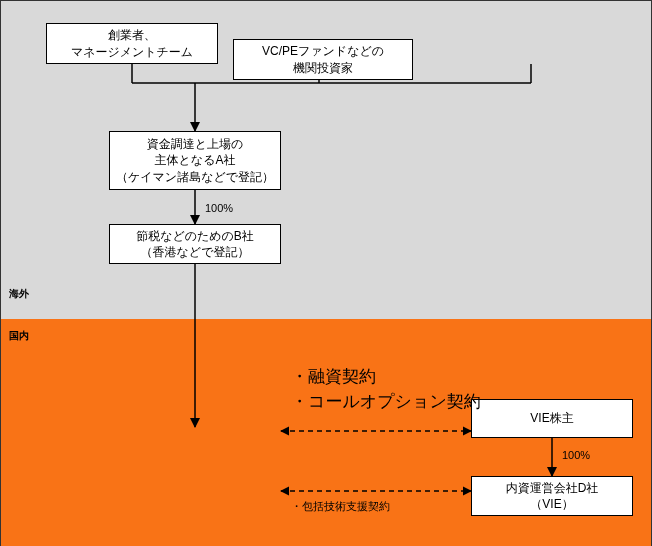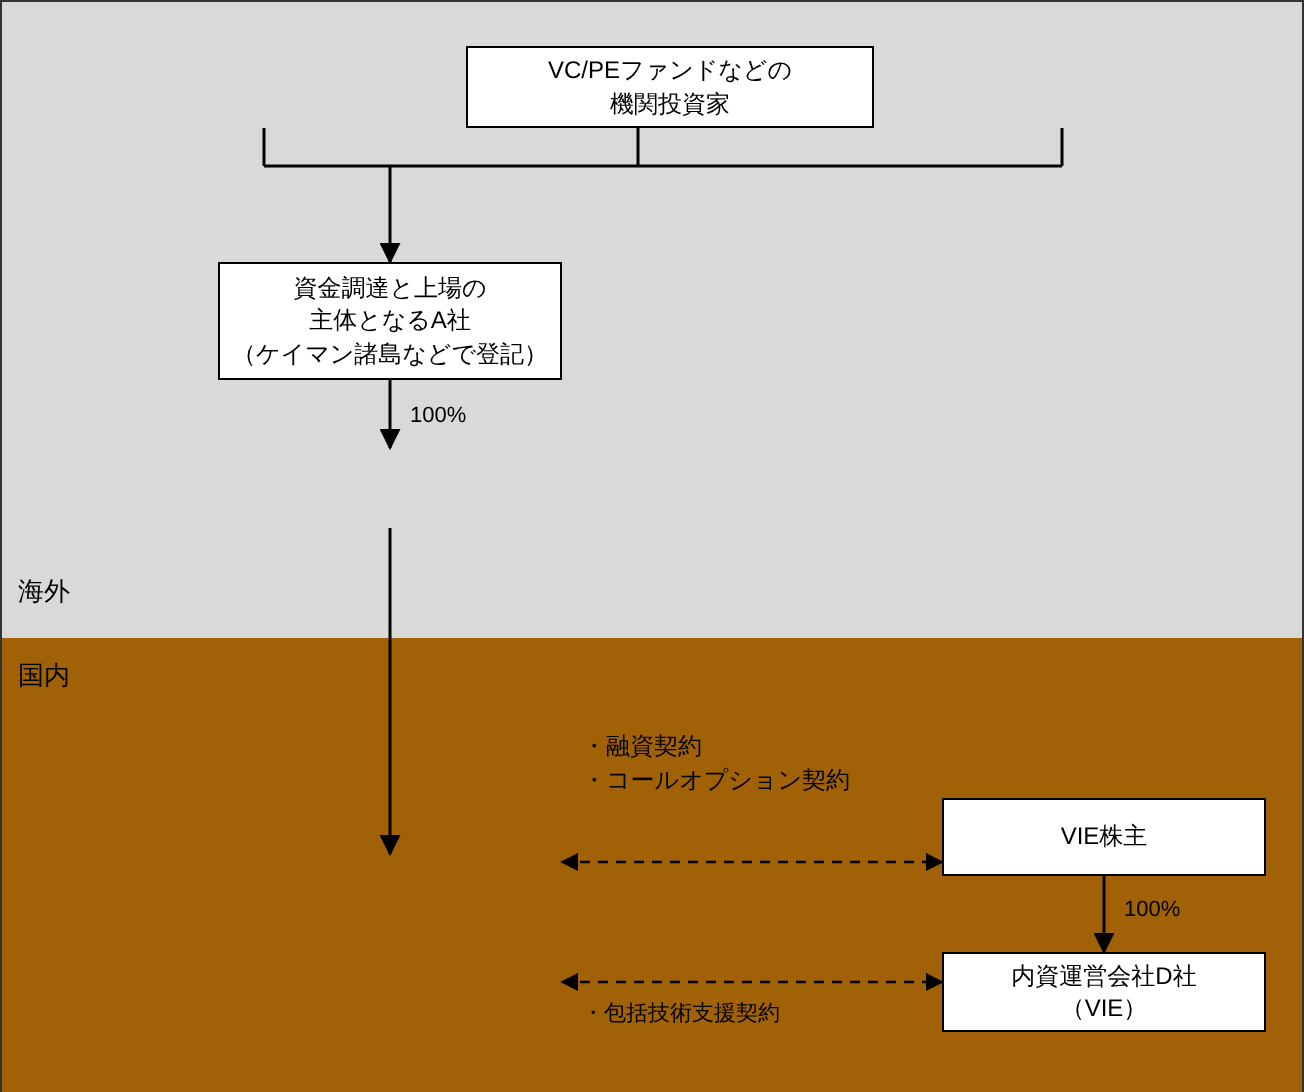--- a/index.html
+++ b/index.html
@@ -19,27 +19,27 @@
   .region{
     position:absolute;
     left:0;right:0;
   }
   .overseas{
     top:0;height:318px;
     background:#d9d9d9;
   }
   .domestic{
     top:318px;height:227px;
-    background:#a16207;
+    background:#f97316;
   }
   .region-label{
     position:absolute;
     left:8px;
-    font-weight:normal;
-    font-size:13px;
+    font-weight:bold;
+    font-size:10px;
   }
   .box{
     position:absolute;
     background:#fff;
     border:1px solid #000;
     box-sizing:border-box;
     display:flex;
     align-items:center;
     justify-content:center;
     text-align:center;
@@ -53,21 +53,21 @@
     width:652px;height:546px;
     pointer-events:none;
   }
   .anno{
     position:absolute;
     font-size:11px;
     white-space:nowrap;
   }
   .bullets{
     position:absolute;
-    font-size:12px;
+    font-size:17px;
     line-height:1.45;
   }
   .bullets div::before{
     content:"・";
   }
 </style>
 </head>
 <body>
 
 <div class="stage">
@@ -102,27 +102,31 @@
      VIE holder (upper dashed) --&gt;
     <line x1="280" y1="430" x2="470" y2="430" stroke="#000" stroke-width="1.3" stroke-dasharray="5 4" marker-start="url(#arr)" marker-end="url(#arr)"></line>
 
      D (lower dashed) --&gt;
     <line x1="280" y1="490" x2="470" y2="490" stroke="#000" stroke-width="1.3" stroke-dasharray="5 4" marker-start="url(#arr)" marker-end="url(#arr)"></line>
 
     
     <line x1="551" y1="437" x2="551" y2="475" stroke="#000" stroke-width="1.5" marker-end="url(#arr)"></line>
   </svg>
 
-  <div class="box" style="left:232px;top:22px;width:204px;height:41px;white-space:pre-line">VC/PEファンドなどの
+  <div class="box" style="left:45px;top:22px;width:172px;height:41px;white-space:pre-line">創業者、
+マネージメントチーム</div>
+  <div class="box" style="left:232px;top:38px;width:180px;height:41px;white-space:pre-line">VC/PEファンドなどの
 機関投資家</div>
 
   <div class="box" style="left:108px;top:130px;width:172px;height:59px;white-space:pre-line">資金調達と上場の
 主体となるA社
 （ケイマン諸島などで登記）</div>
 
+  <div class="box" style="left:108px;top:223px;width:172px;height:40px;white-space:pre-line">節税などのためのB社
+（香港などで登記）</div>
 
 
   <div class="box" style="left:470px;top:398px;width:162px;height:39px">VIE株主</div>
 
   <div class="box" style="left:470px;top:475px;width:162px;height:40px;white-space:pre-line">内資運営会社D社
 （VIE）</div>
 
   <div class="anno" style="left:204px;top:201px">100%</div>
   <div class="anno" style="left:561px;top:448px">100%</div>
 

